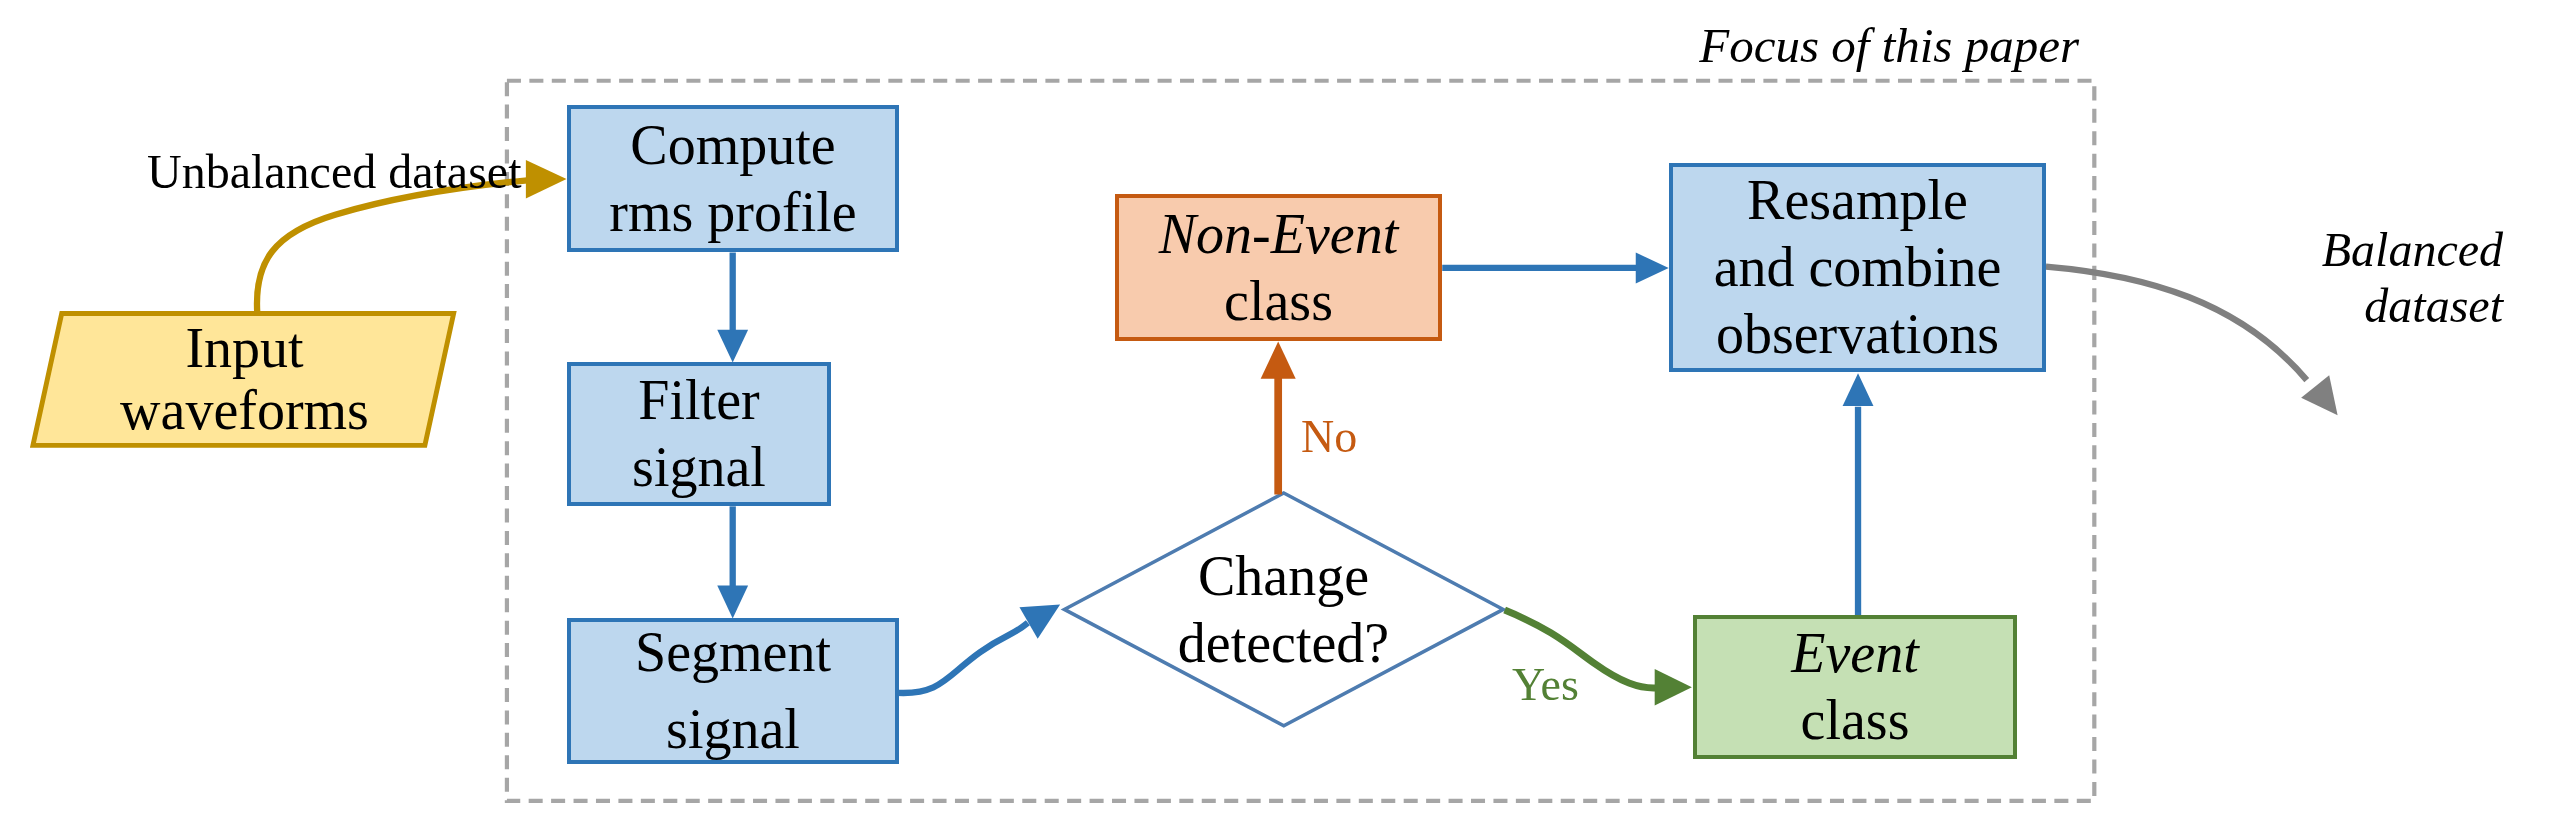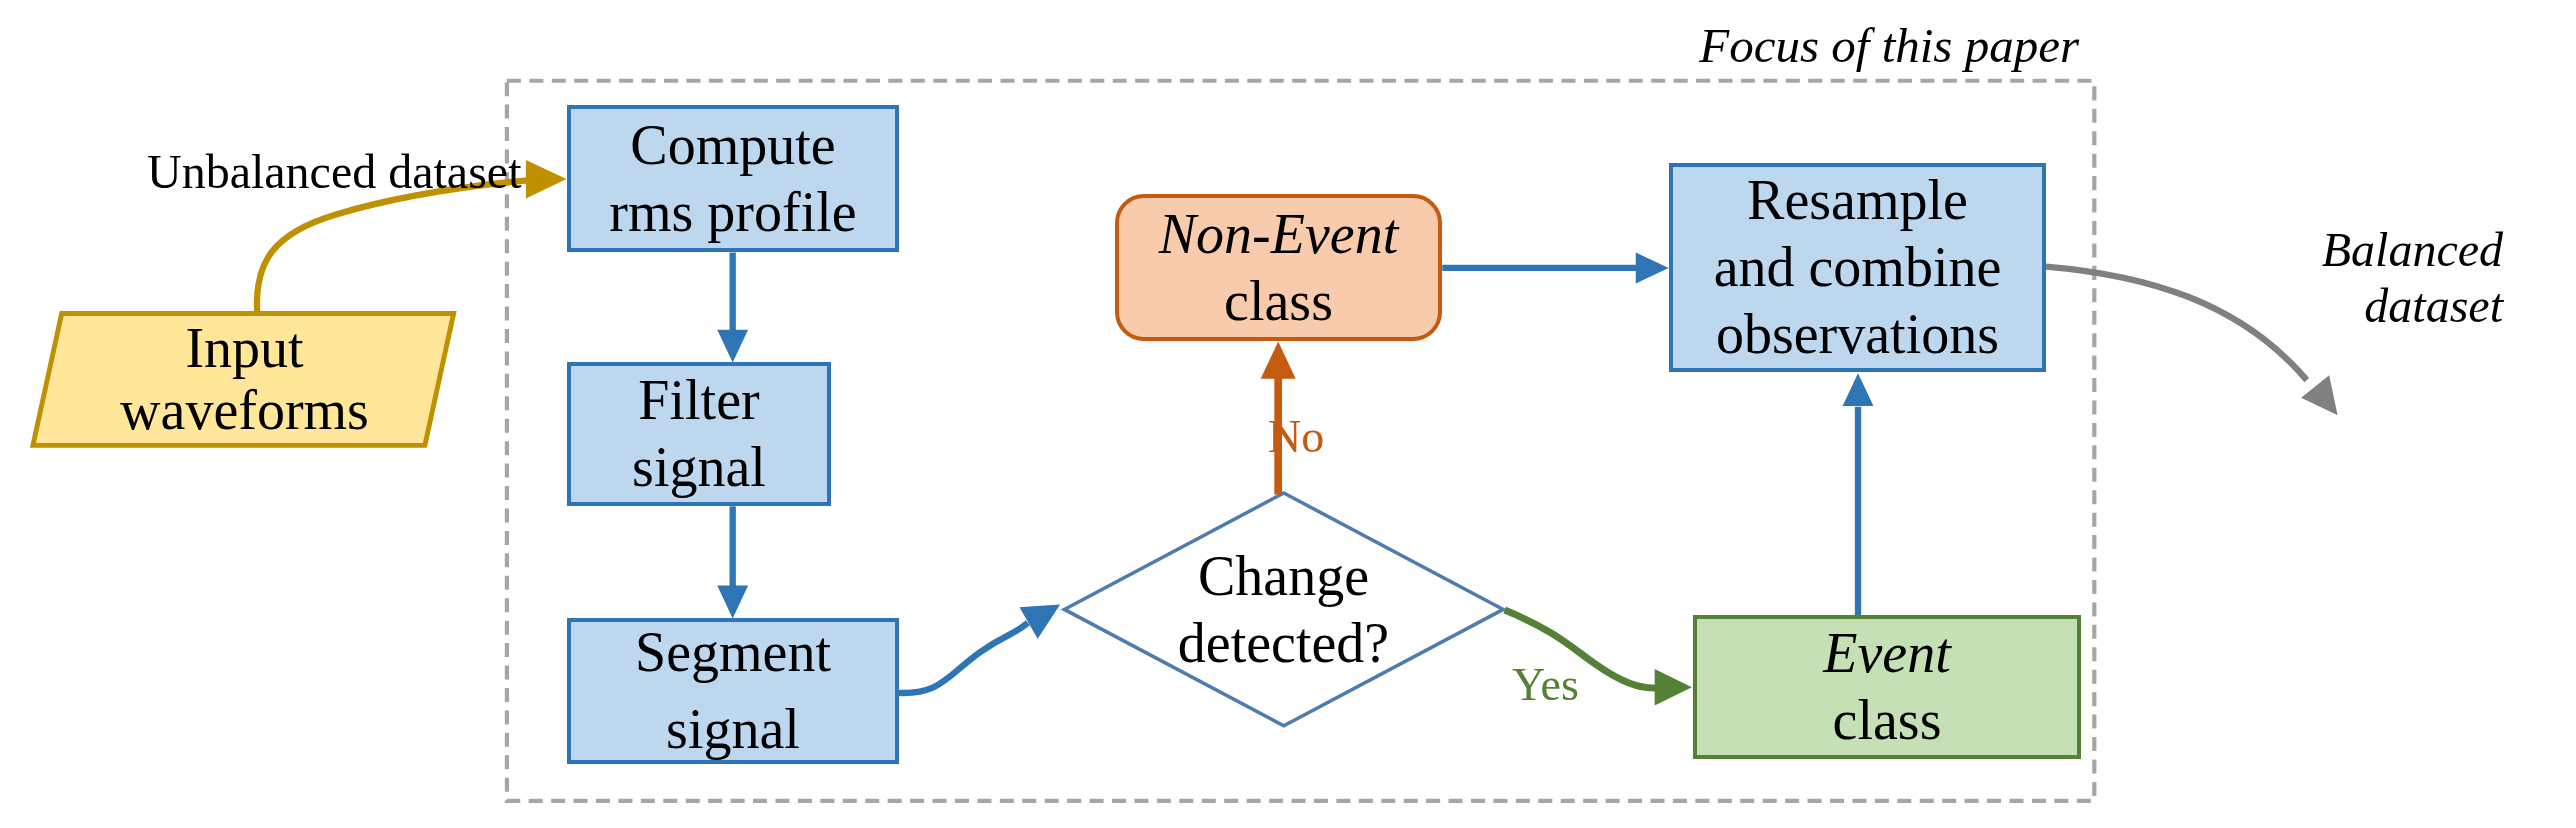--- a/index.html
+++ b/index.html
@@ -114,21 +114,21 @@
   <div class="lbl" style="left:147px;top:144px;">
     <span>Unbalanced</span>
     <span>dataset</span>
   </div>
 
   <div class="lbl lbl-balanced" style="left:2223px;top:222px;width:280px;">
     <span>Balanced</span>
     <span>dataset</span>
   </div>
 
-  <div class="lbl lbl-no" style="left:1268px;top:412px;">No</div>
+  <div class="lbl lbl-no" style="left:1301px;top:412px;">No</div>
   <div class="lbl lbl-yes" style="left:1512px;top:660px;">Yes</div>
 
   <div class="node ghost" style="left:62px;top:313px;width:365px;height:132px;line-height:62px;">
     <span>Input</span>
     <span>waveforms</span>
   </div>
 
   <div class="node proc" style="left:567px;top:105px;width:332px;height:147px;">
     <span>Compute</span>
     <span>rms profile</span>
@@ -142,26 +142,26 @@
   <div class="node proc" style="left:567px;top:618px;width:332px;height:146px;gap:10px;">
     <span>Segment</span>
     <span>signal</span>
   </div>
 
   <div class="node ghost" style="left:1064px;top:493px;width:439px;height:233px;">
     <span>Change</span>
     <span>detected?</span>
   </div>
 
-  <div class="node node-nonevent" style="left:1115px;top:194px;width:327px;height:147px;border-radius:29px;">
+  <div class="node node-nonevent" style="left:1115px;top:194px;width:327px;height:147px;">
     <span class="it">Non-Event</span>
     <span>class</span>
   </div>
 
-  <div class="node node-event" style="left:1693px;top:615px;width:388px;height:144px;">
+  <div class="node node-event" style="left:1693px;top:615px;width:324px;height:144px;">
     <span class="it">Event</span>
     <span>class</span>
   </div>
 
   <div class="node proc" style="left:1669px;top:163px;width:377px;height:209px;">
     <span>Resample</span>
     <span>and combine</span>
     <span>observations</span>
   </div>
 

